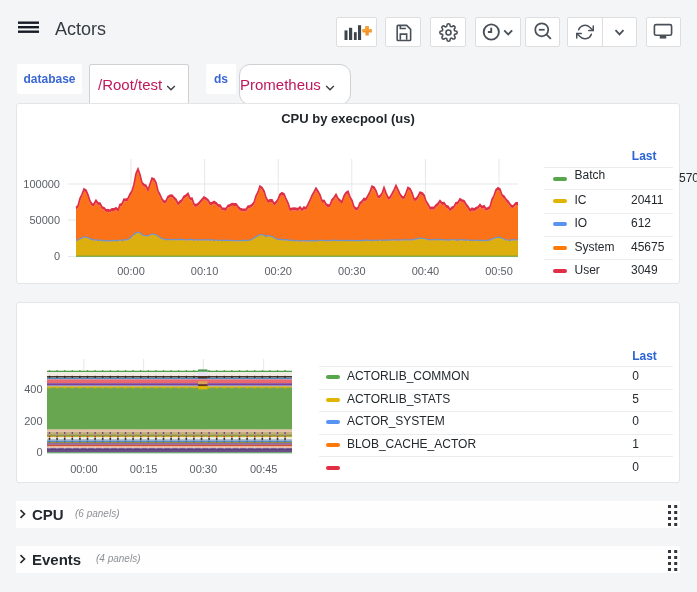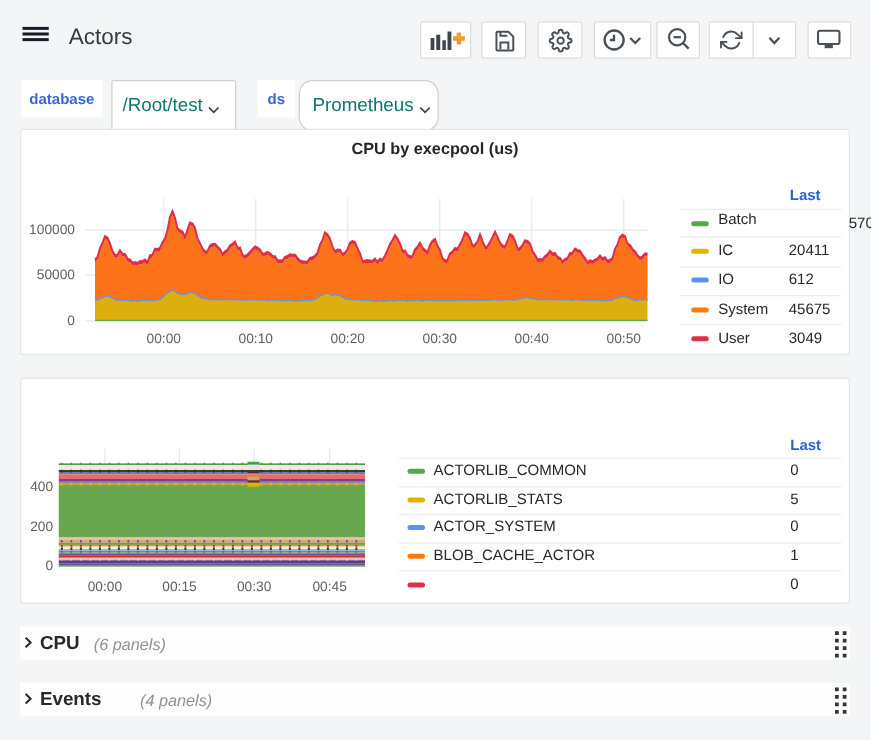--- a/index.html
+++ b/index.html
@@ -2,27 +2,27 @@
 <html><head>
 <meta charset="utf-8">
 <style>
 * { margin:0; padding:0; box-sizing:border-box; }
 html,body { width:697px; height:592px; background:#f4f5f6; font-family:"Liberation Sans",sans-serif; overflow:hidden; }
 .abs { position:absolute; }
 .panel { position:absolute; left:16px; width:664px; height:181px; background:#fff; border:1px solid #e4e5e7; border-radius:3px; }
 .ptitle { position:absolute; left:0; right:0; top:7px; text-align:center; font-size:13px; font-weight:bold; color:#22262b; }
 .btn { position:absolute; top:17px; height:30px; background:#fff; border:1px solid #dcdee0; border-radius:2px; display:flex; align-items:center; justify-content:center; }
 .vlabel { position:absolute; top:64px; height:30px; background:#fff; display:flex; align-items:center; justify-content:center; color:#3a67d4; font-size:12px; font-weight:600; border-radius:2px 0 0 2px; }
-.vsel { position:absolute; top:64px; height:41px; background:#fff; border:1px solid #ced0d3; display:flex; align-items:center; color:#0f766e; font-size:15px; border-radius:2px; }
+.vsel { position:absolute; top:64px; height:41px; background:#fff; border:1px solid #ced0d3; display:flex; align-items:center; color:#be185d; font-size:15px; border-radius:2px; }
 .legrow { position:absolute; font-size:12px; color:#24292e; }
 .sep { position:absolute; height:1px; background:#ebeced; }
 .licon { position:absolute; width:14px; height:4px; border-radius:2px; }
 .rowhdr { position:absolute; left:16px; width:664px; height:27px; background:#fefefe;text-align:right; }
 .rowhdr .rtitle { position:absolute; left:16px; top:5px; font-size:15px; font-weight:bold; color:#24292e; }
-.rowhdr .rcount { position:absolute; top:7px; font-size:13px; font-style:italic; color:#8e9196; }
+.rowhdr .rcount { position:absolute; top:7px; font-size:10px; font-style:italic; color:#8e9196; }
 .rowhdr .chev { position:absolute; left:3px; top:8px; color:#24292e; }
 svg { position:absolute; overflow:visible; }
 .tick { font-size:11px; fill:#5c6066; }
 </style>
 </head>
 <body>
 
 <svg class="abs" style="left:18px; top:21px;" width="22" height="13" viewBox="0 0 22 13">
   <rect x="0" y="0.5" width="21" height="2.4" fill="#161b26"></rect>
   <rect x="0" y="5" width="21" height="2.4" fill="#161b26"></rect>
@@ -89,21 +89,21 @@
     </svg>
   </div>
 
 <div class="vlabel" style="left:17px; width:65px;">database</div>
 <div class="vsel" style="left:89px; width:100px; padding-left:8px;">/Root/test<span style="margin-left:4px;">
       <svg width="10" height="6" viewBox="0 0 10 6" fill="none" stroke="#3a3f45" stroke-width="1.4">
         <path d="M1.2 1 L5 4.8 L8.8 1"></path>
       </svg>
     </span></div>
 <div class="vlabel" style="left:206px; width:30px;">ds</div>
-<div class="vsel" style="left:239px; width:112px; padding-left:10px;border-radius:11px;">Prometheus<span style="margin-left:4px;">
+<div class="vsel" style="left:239px; width:112px; border-radius:11px;">Prometheus<span style="margin-left:4px;">
       <svg width="10" height="6" viewBox="0 0 10 6" fill="none" stroke="#3a3f45" stroke-width="1.4">
         <path d="M1.2 1 L5 4.8 L8.8 1"></path>
       </svg>
     </span></div>
 
 <div class="panel" style="top:103px;">
   <div class="ptitle">CPU by execpool (us)</div>
   <svg style="left:0; top:0;" width="664" height="181" viewBox="0 0 664 181">
     <line x1="51" y1="80" x2="501" y2="80" stroke="#e6e7e9" stroke-width="1"></line>
 <line x1="51" y1="116" x2="501" y2="116" stroke="#e6e7e9" stroke-width="1"></line>
@@ -499,21 +499,21 @@
       </g>
     </svg>
 </div>
 <div class="rowhdr" style="top:546px;">
   <span class="chev">
       <svg width="7" height="10" viewBox="0 0 7 10" fill="none" stroke="#24292e" stroke-width="1.6">
         <path d="M1.5 1.2 L5.5 5 L1.5 8.8"></path>
       </svg>
     </span>
   <span class="rtitle">Events</span>
-  <span class="rcount" style="left:96px;">(4 panels)</span>
+  <span class="rcount" style="left:80px;">(4 panels)</span>
   <svg style="position:absolute; right:2.5px; top:4px;" width="10" height="21" viewBox="0 0 10 21">
       <g fill="#33373b">
         <rect x="0" y="0" width="3" height="3"></rect>
         <rect x="6.2" y="0" width="3" height="3"></rect>
         <rect x="0" y="6" width="3" height="3"></rect>
         <rect x="6.2" y="6" width="3" height="3"></rect>
         <rect x="0" y="12" width="3" height="3"></rect>
         <rect x="6.2" y="12" width="3" height="3"></rect>
         <rect x="0" y="18" width="3" height="3"></rect>
         <rect x="6.2" y="18" width="3" height="3"></rect>

